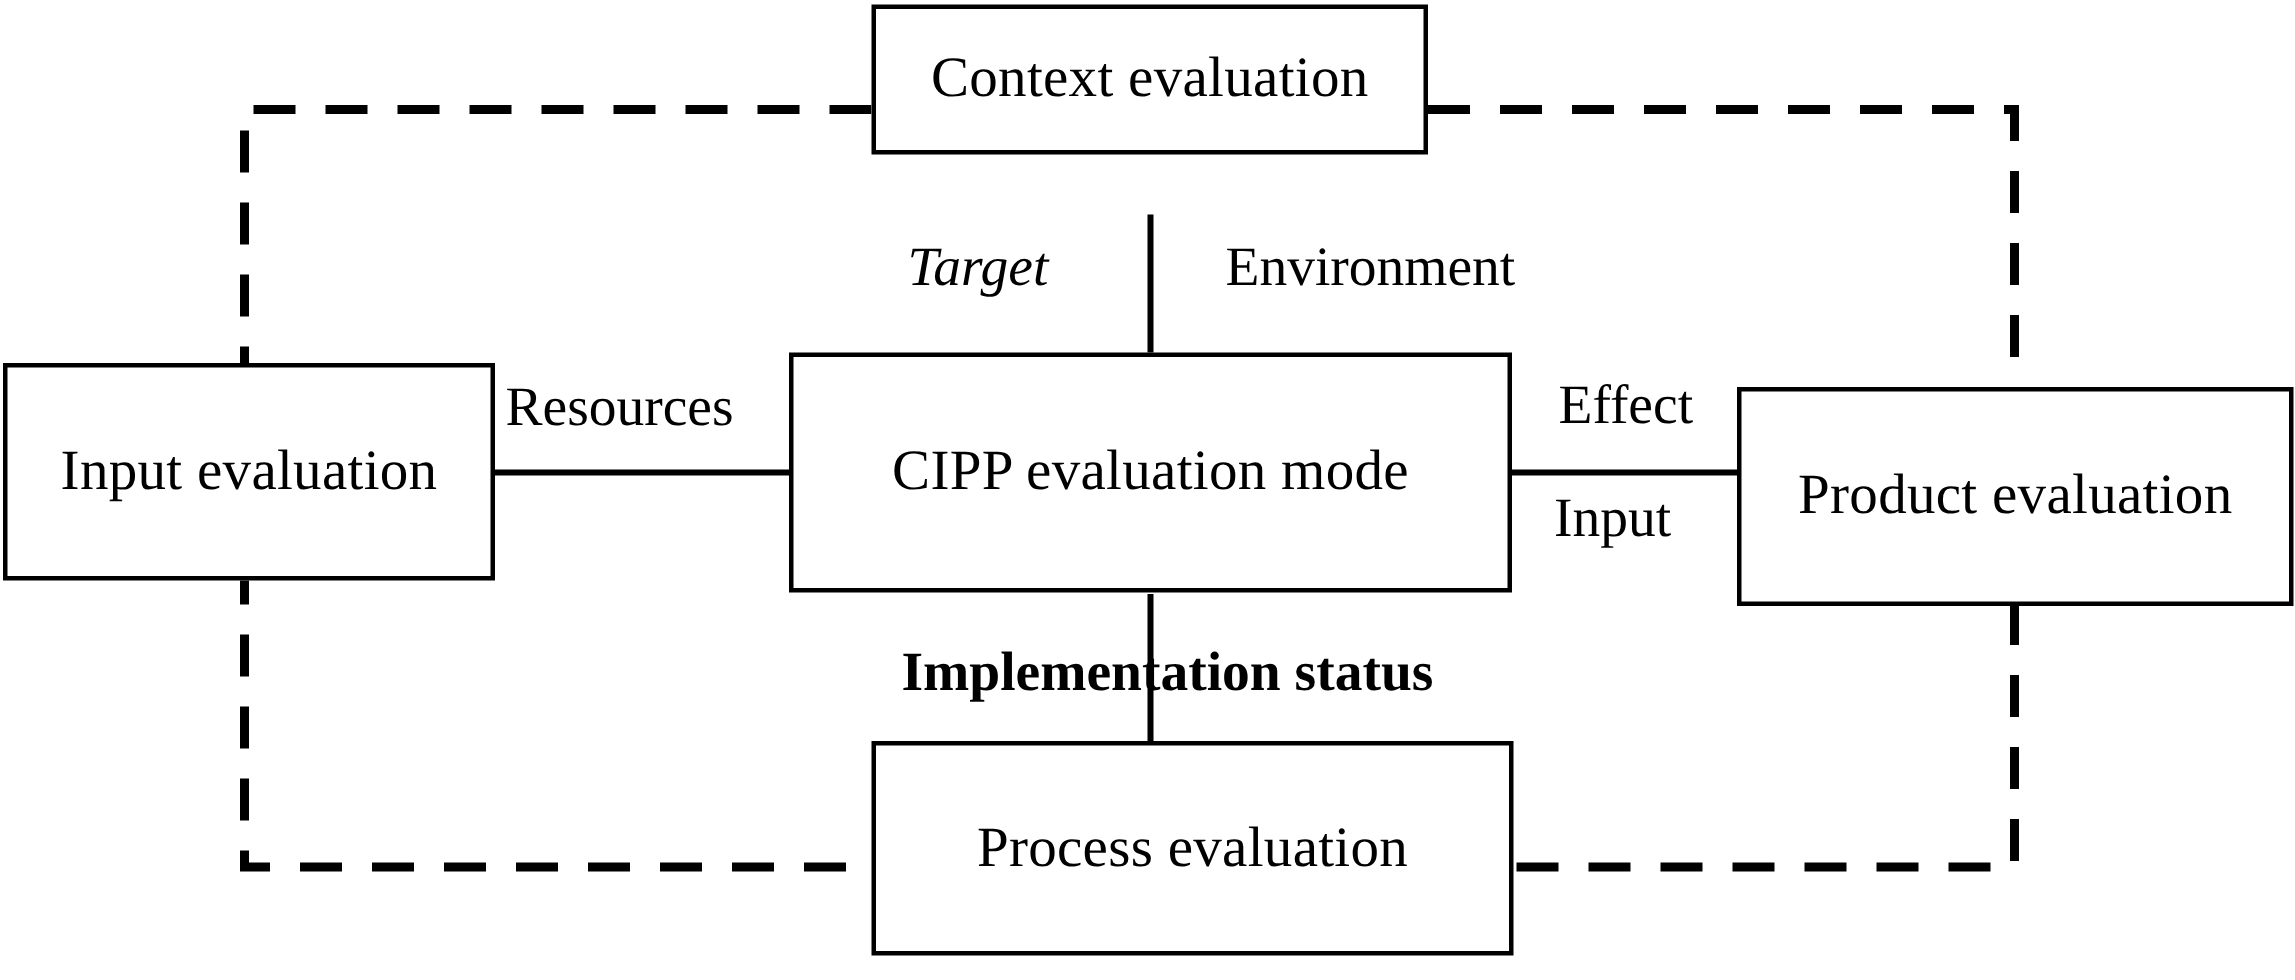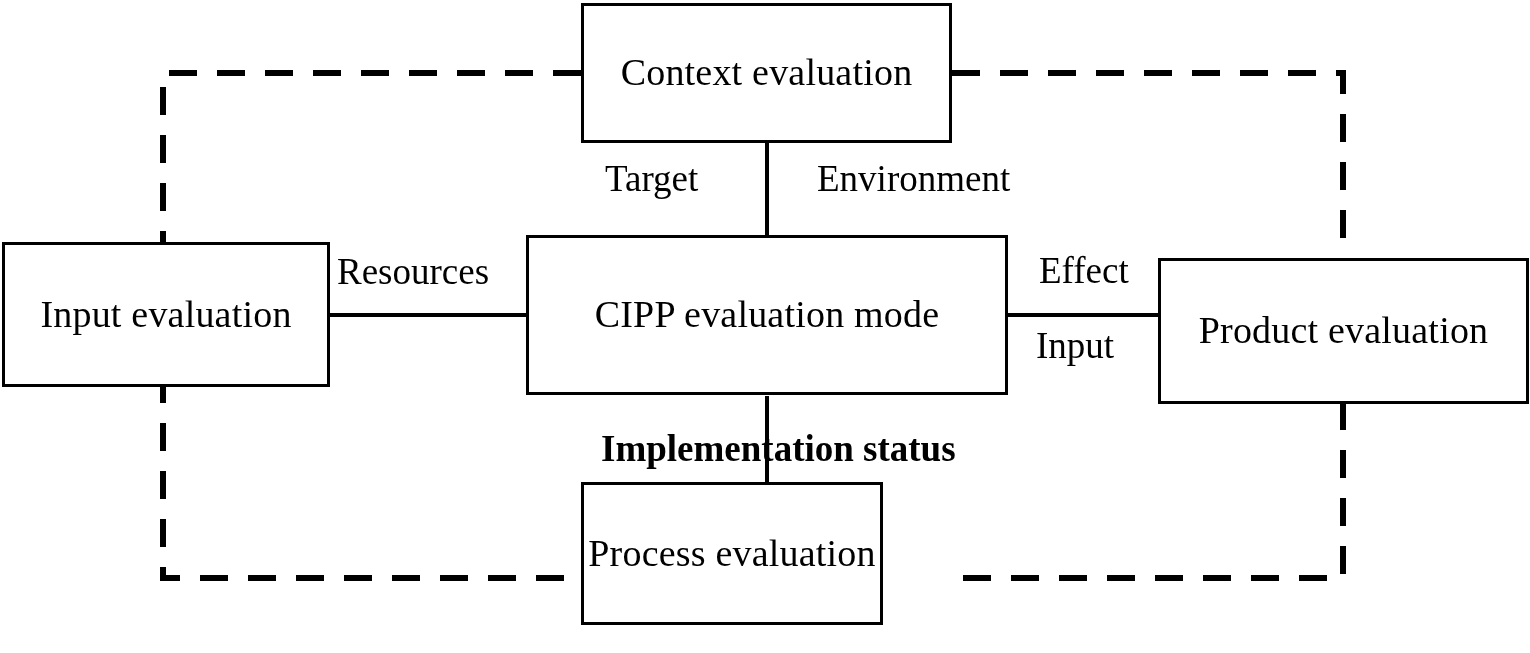--- a/index.html
+++ b/index.html
@@ -46,28 +46,28 @@
   .edge-label {
     position: absolute;
     color: #000000;
     font-size: 37px;
     white-space: nowrap;
     line-height: 1;
     background: transparent;
   }
 
   
-  #box-context  { left: 581px;  top: 3px;   width: 371px; height: 140px; }
+  #box-context  { left: 581px;  top: 3px;   width: 371px; height: 100px; }
   #box-input    { left: 2px;    top: 242px; width: 328px; height: 145px; }
   #box-cipp     { left: 526px;  top: 235px; width: 482px; height: 160px; }
   #box-product  { left: 1158px; top: 242px; width: 371px; height: 146px; margin-top: 16px; }
-  #box-process  { left: 581px;  top: 482px; width: 302px; height: 143px; }
+  #box-process  { left: 581px;  top: 494px; width: 428px; height: 143px; }
 
   
-  #label-target        { left: 605px;  top: 160px; }
+  #label-target        { left: 605px;  top: 160px; font-style: italic; }
   #label-environment   { left: 817px;  top: 160px; }
   #label-resources     { left: 337px;  top: 253px; }
   #label-scheme        { left: 352px;  top: 328px; }
   #label-effect        { left: 1039px; top: 252px; }
   #label-affect        { left: 1036px; top: 327px; }
   #label-implementation{ left: 601px;  top: 430px; font-weight: bold; }
 </style>
 </head>
 <body>
 

